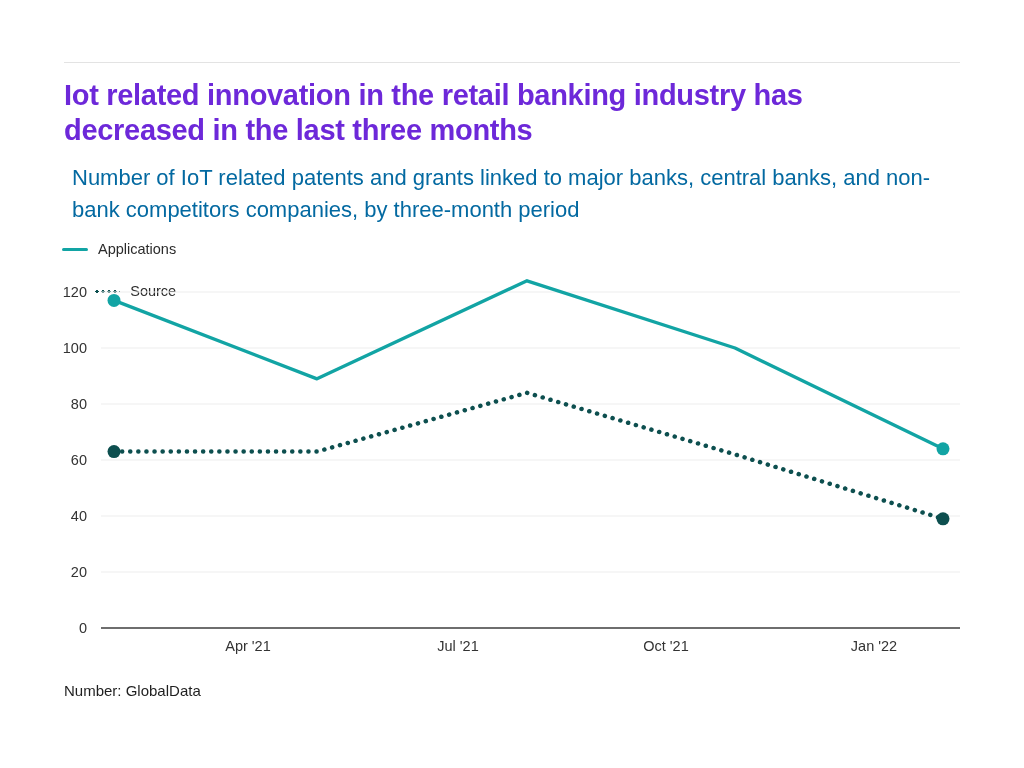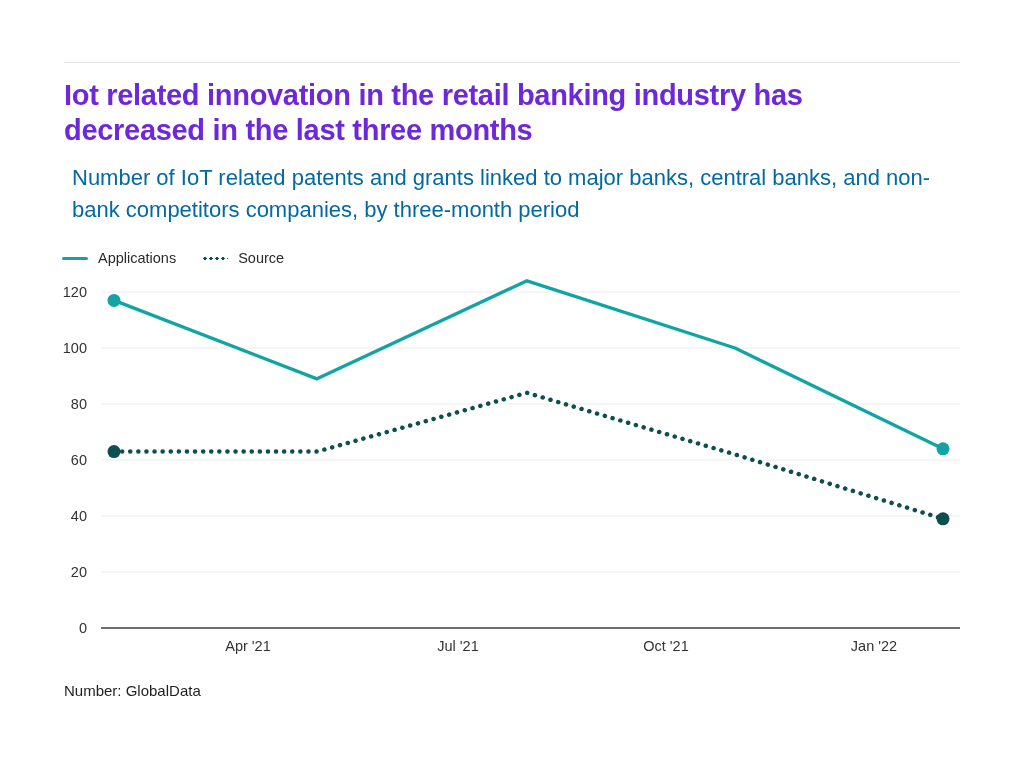--- a/index.html
+++ b/index.html
@@ -46,24 +46,24 @@
     width: 870px;
     font-size: 22px;
     line-height: 32px;
     font-weight: normal;
     color: #0369a1;
     margin-left: 8px;
   }
   .legend {
     position: absolute;
     left: 62px;
-    top: 250px;
+    top: 241px;
     display: flex;
-    flex-direction: row;
-    align-items: center;
+    flex-direction: column;
+    align-items: flex-end;
     gap: 26px;
   }
   .legend-item {
     display: flex;
     flex-direction: row;
     align-items: center;
     gap: 10px;
   }
   .legend-swatch-solid {
     width: 26px;

